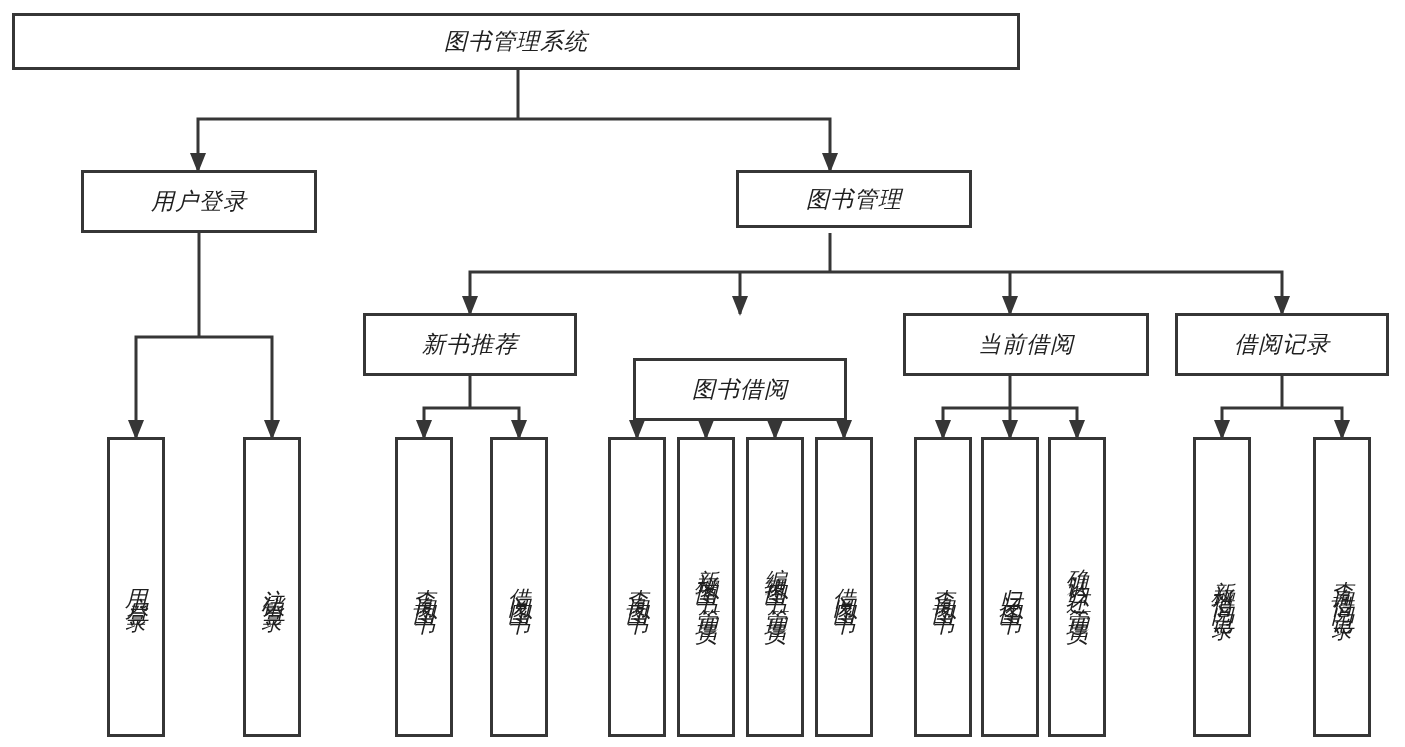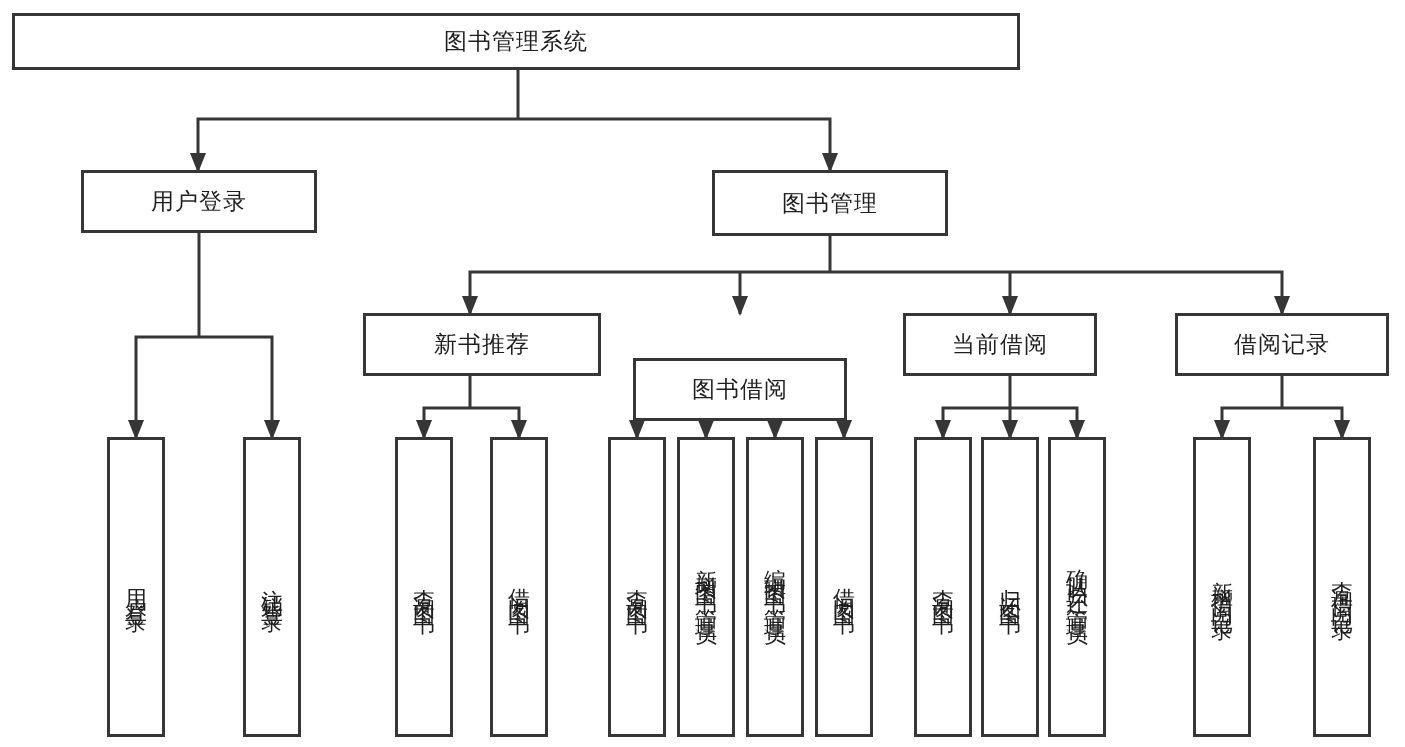--- a/index.html
+++ b/index.html
@@ -3,20 +3,21 @@
 <meta charset="utf-8">
 <style>
   html, body { margin: 0; padding: 0; background: #ffffff; }
   .canvas {
     position: relative;
     width: 1405px;
     height: 747px;
     background: #ffffff;
     font-family: "Liberation Sans", sans-serif;
     overflow: hidden;
+    font-style: italic;
   }
   svg.connectors {
     position: absolute;
     left: 0; top: 0;
     width: 1405px; height: 747px;
   }
   .node {
     position: absolute;
     box-sizing: border-box;
     background: #ffffff;
@@ -95,25 +96,25 @@
       <polygon points="1002,420 1018,420 1010,440"></polygon>
       <polygon points="1069,420 1085,420 1077,440"></polygon>
       <polygon points="1214,420 1230,420 1222,440"></polygon>
       <polygon points="1334,420 1350,420 1342,440"></polygon>
     </g>
   </svg>
 
   <div class="node" style="left:12px; top:13px; width:1008px; height:57px;">图书管理系统</div>
 
   <div class="node" style="left:81px; top:170px; width:236px; height:63px;">用户登录</div>
-  <div class="node" style="left:712px; top:170px; width:236px; height:66px;">图书管理</div>
+  <div class="node" style="left:736px; top:170px; width:236px; height:58px;">图书管理</div>
 
-  <div class="node" style="left:363px; top:313px; width:238px; height:63px;">新书推荐</div>
+  <div class="node" style="left:363px; top:313px; width:214px; height:63px;">新书推荐</div>
   <div class="node" style="left:633px; top:313px; width:214px; height:63px;margin-top:45px;">图书借阅</div>
-  <div class="node" style="left:903px; top:313px; width:194px; height:63px;">当前借阅</div>
+  <div class="node" style="left:903px; top:313px; width:246px; height:63px;">当前借阅</div>
   <div class="node" style="left:1175px; top:313px; width:214px; height:63px;">借阅记录</div>
 
   <div class="node leaf" style="left:107px; top:437px; width:58px; height:300px;">用户登录</div>
   <div class="node leaf" style="left:243px; top:437px; width:58px; height:300px;">注销登录</div>
 
   <div class="node leaf" style="left:395px; top:437px; width:58px; height:300px;">查询图书</div>
   <div class="node leaf" style="left:490px; top:437px; width:58px; height:300px;">借阅图书</div>
 
   <div class="node leaf" style="left:608px; top:437px; width:58px; height:300px;">查询图书</div>
   <div class="node leaf" style="left:677px; top:437px; width:58px; height:300px;">新增图书（管理员）</div>

